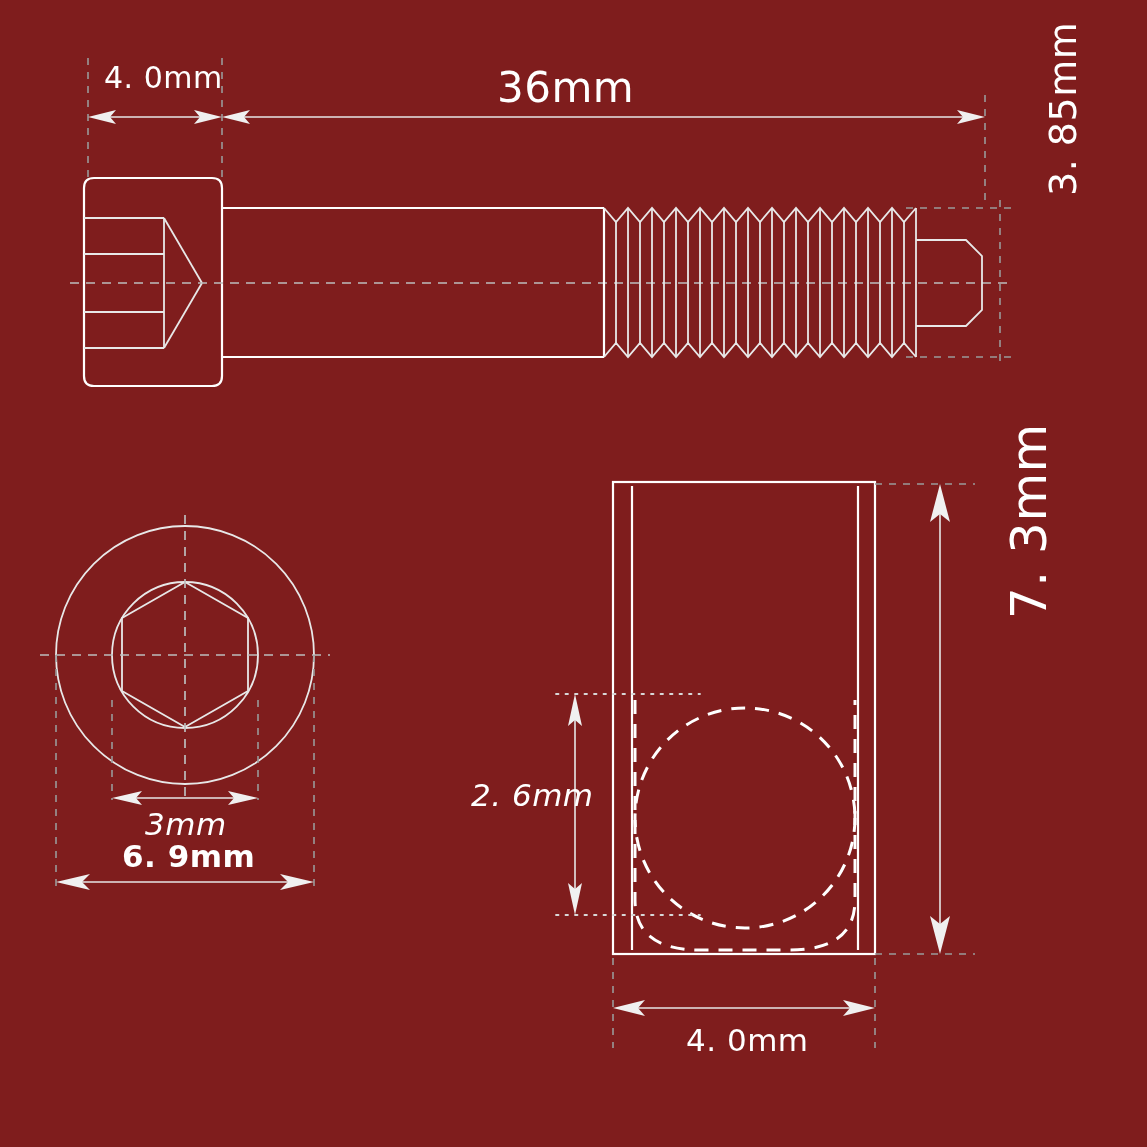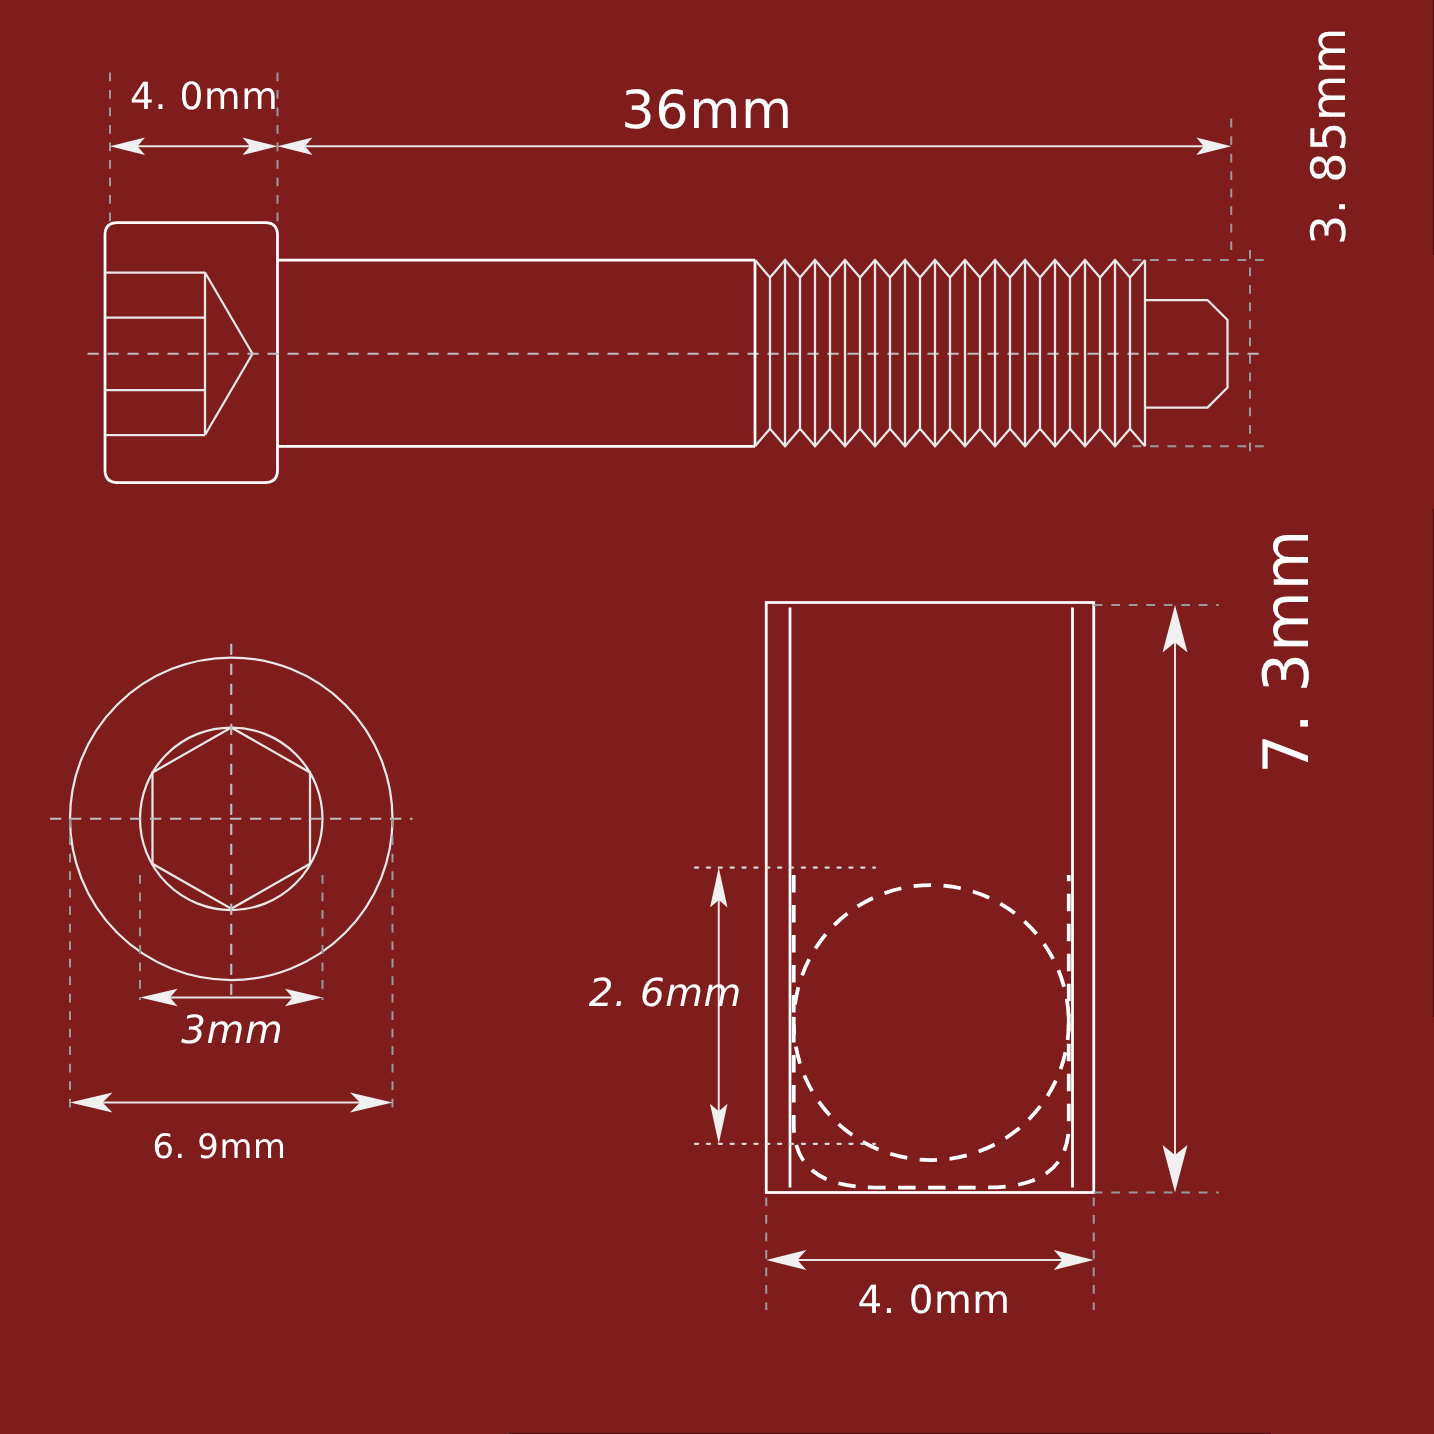--- a/index.html
+++ b/index.html
@@ -75,21 +75,21 @@
     font-family: "DejaVu Sans", sans-serif;
     letter-spacing: 0.5px;
     white-space: nowrap;
     user-select: none;
   }
   .t-40-top   { left: 104px;  top: 60px;  font-size: 30px; }
   .t-36       { left: 497px;  top: 63px;  font-size: 42px; }
   .t-385      { left: 1041px; top: 196px; font-size: 38px;
                 transform: rotate(-90deg); transform-origin: left top; }
   .t-3mm      { left: 145px;  top: 806px; font-size: 31px; font-style: italic; }
-  .t-69       { left: 122px;  top: 902px; font-size: 27px; }
+  .t-69       { left: 122px;  top: 838px; font-size: 31px; font-weight: bold; }
   .t-26       { left: 471px;  top: 777px; font-size: 31px; font-style: italic; }
   .t-73       { left: 1000px; top: 619px; font-size: 50px;
                 transform: rotate(-90deg); transform-origin: left top; }
   .t-40-bot   { left: 686px;  top: 1022px; font-size: 31px; }
 </style>
 </head>
 <body>
 
 <div id="drawing-root">
 

